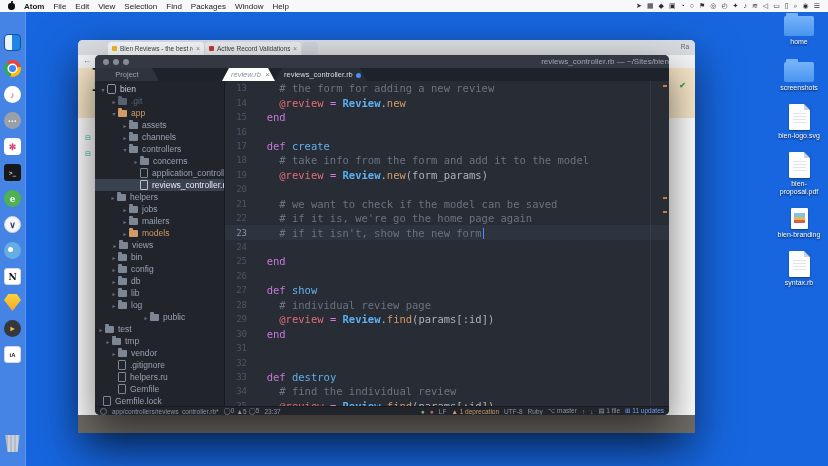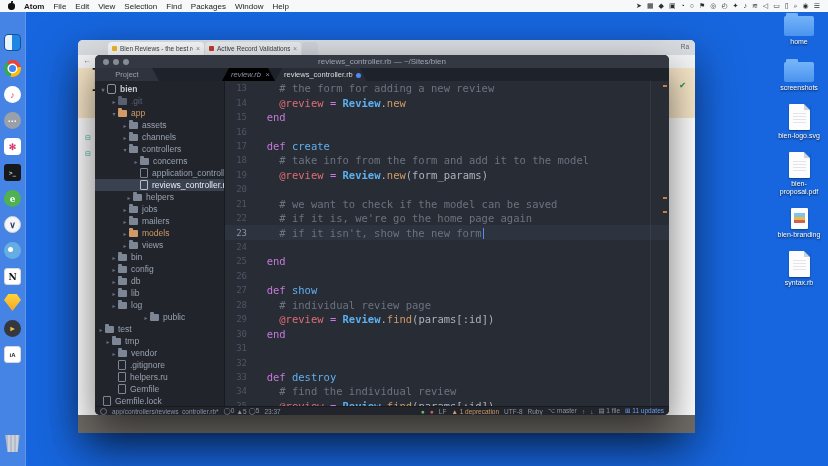--- a/index.html
+++ b/index.html
@@ -83,45 +83,45 @@
   .clist{position:absolute;left:7px;top:66px;display:flex;flex-direction:column;gap:8px;font-size:7px;color:#3fae9e;}
   .cfooter{position:absolute;left:0;right:0;bottom:0;height:18px;background:#6e6a65;}
 
   
   .atom{position:absolute;left:95px;top:55px;width:574px;height:360px;background:#282c34;
     border-radius:5px;box-shadow:0 16px 38px rgba(0,0,0,.55);z-index:20;overflow:hidden;
     color:#9da5b4;}
   .titlebar{position:absolute;top:0;left:0;right:0;height:13px;background:#333842;border-bottom:1px solid #181a1f;}
   .tl{position:absolute;top:3.5px;width:6px;height:6px;border-radius:50%;background:#868b94;}
   .tl.r{left:8px;}.tl.y{left:18px;}.tl.g{left:28px;}
-  .wtitle{position:absolute;left:0;right:0;top:0;height:20px;line-height:13px;text-align:center;
+  .wtitle{position:absolute;left:0;right:0;top:0;height:20px;line-height:13px;text-align:right;
     font-size:8px;color:#9da5b4;white-space:nowrap;}
   .tabbar{position:absolute;top:13px;left:0;right:0;height:13px;background:#1e222a;border-bottom:1px solid #181a1f;}
   .ptab{position:absolute;left:0;top:0;width:64px;height:13px;line-height:13px;text-align:center;
     background:#2e333d;font-size:7.5px;color:#9aa2b1;
     clip-path:polygon(0 0,calc(100% - 7px) 0,100% 100%,0 100%);}
   .atabs{position:absolute;left:127px;top:0;height:13px;display:flex;}
   .atab{position:relative;height:13px;line-height:13px;font-size:7.5px;padding:0 14px 0 9px;
     clip-path:polygon(7px 0,calc(100% - 7px) 0,100% 100%,0 100%);}
-  .atab.preview{background:#000000;color:#8b93a3;font-style:italic;}
+  .atab.preview{background:#ffffff;color:#8b93a3;font-style:italic;}
   .atab.active{background:#282c34;color:#d7dbe2;}
   .atab .x{position:absolute;right:5px;top:0;font-style:normal;color:#7b8494;font-size:8px;}
   .atab .mdot{position:absolute;right:6px;top:4.5px;width:5px;height:5px;border-radius:50%;background:#4d8bf5;}
   .abody{position:absolute;top:26px;left:0;right:0;bottom:9px;display:flex;}
   
   .tree{width:130px;flex:0 0 auto;background:#21252b;border-right:1px solid #181a1f;
     padding-top:2px;overflow:hidden;box-sizing:border-box;}
   .trow{display:flex;align-items:center;height:12px;font-size:8.5px;white-space:nowrap;color:#9aa2b1;}
   .trow .arr{width:8px;text-align:center;font-size:6px;color:#667084;flex:0 0 auto;}
   .ti{display:inline-block;margin-right:4px;flex:0 0 auto;}
   .ti-folder{width:9px;height:7px;background:#7d8694;border-radius:1px;position:relative;}
   .ti-folder::before{content:"";position:absolute;top:-2px;left:0;width:4px;height:2px;background:inherit;border-radius:1px 1px 0 0;}
   .ti-file{width:6px;height:8px;border:1px solid #7d8694;border-radius:1px;}
   .ti-repo{width:7px;height:8px;border:1px solid #8a93a3;border-radius:2px;}
-  .trow.root{color:#c4cad4;font-weight:bold;}
+  .trow.root{color:#c4cad4;}
   .trow.dim{color:#596070;}.trow.dim .ti-folder{background:#596070;}
   .trow.modified{color:#d19a66;}.trow.modified .ti-folder{background:#d19a66;}
   .trow.selected{background:#3a4150;color:#e8ebf0;}
   .trow.selected .ti-file{border-color:#b7bfcc;}
   
   .editor{flex:1;position:relative;background:#282c34;overflow:hidden;font-family:"DejaVu Sans Mono",monospace;}
   .wrapguide{position:absolute;left:425px;top:0;bottom:0;width:1px;background:rgba(255,255,255,.06);}
   .crow{display:flex;align-items:center;height:14.45px;}
   .crow.active{background:#2d333f;}
   .gut{width:22px;flex:0 0 auto;text-align:right;padding-right:7px;font-size:9px;color:#4d5565;}
@@ -344,41 +344,41 @@
         <div class="trow " style="padding-left: 37px;">
           <span class="arr"></span>
           <span class="ti ti-file"></span>
           <span>application_controller.rb</span>
         </div>
         <div class="trow selected" style="padding-left: 37px;">
           <span class="arr"></span>
           <span class="ti ti-file"></span>
           <span>reviews_controller.rb</span>
         </div>
-        <div class="trow " style="padding-left: 30px;">
+        <div class="trow " style="padding-left: 14px;">
           <span class="arr">▸</span>
           <span class="ti ti-folder"></span>
           <span>helpers</span>
         </div>
         <div class="trow " style="padding-left: 26px;">
           <span class="arr">▸</span>
           <span class="ti ti-folder"></span>
           <span>jobs</span>
         </div>
         <div class="trow " style="padding-left: 26px;">
           <span class="arr">▸</span>
           <span class="ti ti-folder"></span>
           <span>mailers</span>
         </div>
         <div class="trow modified" style="padding-left: 26px;">
           <span class="arr">▸</span>
           <span class="ti ti-folder"></span>
           <span>models</span>
         </div>
-        <div class="trow " style="padding-left: 26px; align-items: center;">
+        <div class="trow " style="padding-left: 16px; align-items: center;">
           <span class="arr">▸</span>
           <span class="ti ti-folder"></span>
           <span>views</span>
         </div>
         <div class="trow " style="padding-left: 15px;">
           <span class="arr">▸</span>
           <span class="ti ti-folder"></span>
           <span>bin</span>
         </div>
         <div class="trow " style="padding-left: 15px;">

